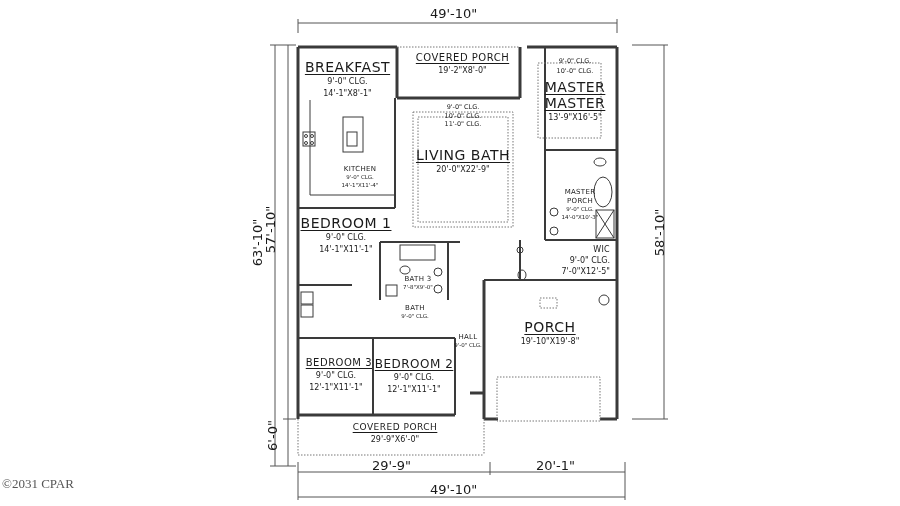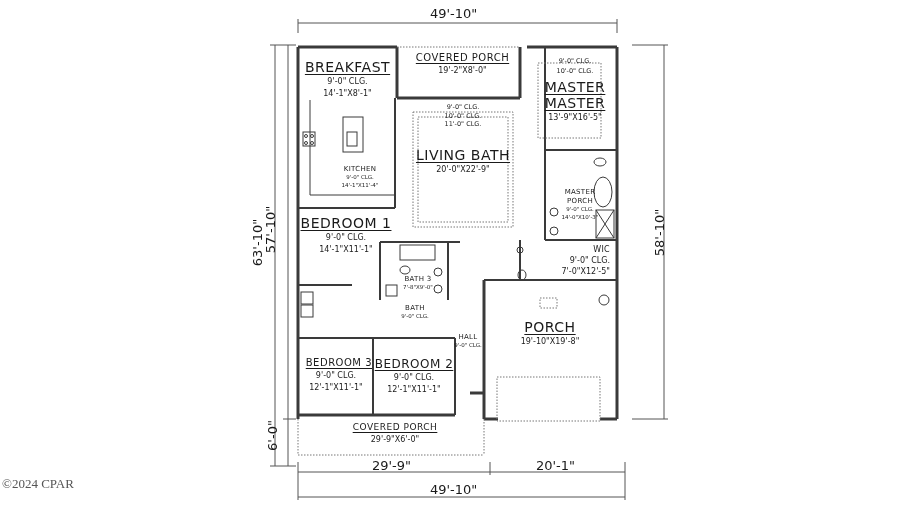--- a/index.html
+++ b/index.html
@@ -227,13 +227,13 @@
   <div class="title" style="font-size:12px;">BEDROOM 2</div>
   <div class="sub">9'-0" CLG.</div>
   <div class="sub">12'-1"X11'-1"</div>
 </div>
 
 <div class="lbl" style="left:330px; top:423px; width:130px;">
   <div class="title" style="font-size:9px;">COVERED PORCH</div>
   <div class="sub">29'-9"X6'-0"</div>
 </div>
 
-<div class="copyright">©2024 CPAR</div>
+<div class="copyright">©2031 CPAR</div>
 
 </body></html>

